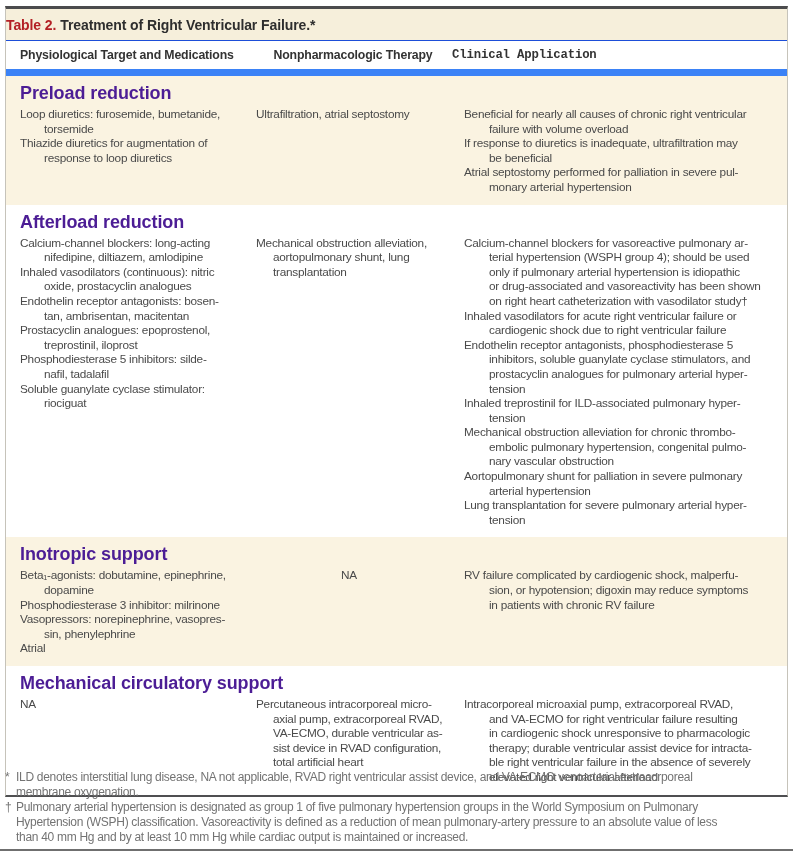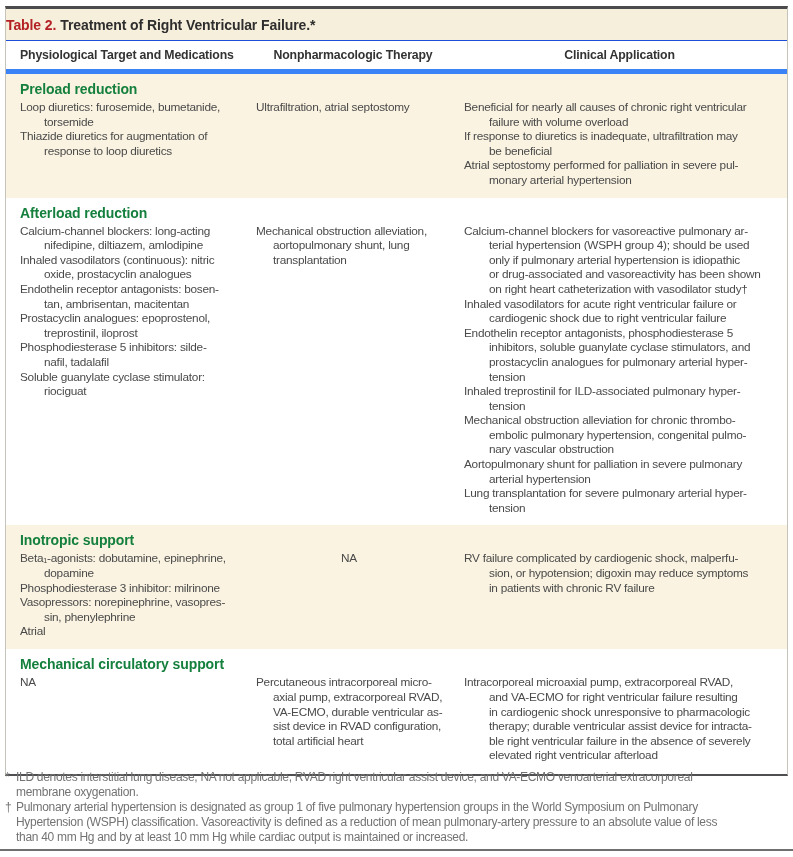--- a/index.html
+++ b/index.html
@@ -22,37 +22,37 @@
   .title-bar{
     background:var(--title-cream);
     border-bottom:1px solid #1d4ed8;
     padding:8px 10px 7px 0;
     font-size:14px;font-weight:bold;color:#2e2e2e;
     letter-spacing:-0.1px;
   }
   .title-bar .red{color:var(--red);margin-right:4px;}
   .head-row{
     display:grid;grid-template-columns:248px 198px 1fr;
-    background:#ffffff;border-bottom:5px solid #3b82f6;
+    background:#ffffff;border-bottom:7px solid #3b82f6;
     padding:7px 0 7px 0;
     font-size:12.3px;font-weight:bold;color:#333;
     letter-spacing:-0.15px;
   }
   .h1{padding-left:14px;text-align:left;}
   .h2{text-align:center;}
-  .h3{text-align:center;}
+  .h3{text-align:left;font-family:Liberation Mono, monospace;}
   #sections .section:nth-child(odd){background:var(--cream);}
   .section{background:#ffffff;}
   .section:nth-child(1){min-height:122px;}
   .section:nth-child(2){min-height:326px;}
   .section:nth-child(3){min-height:124px;}
   .section:nth-child(4){min-height:125px;}
   .sec-title{
     padding:7px 14px 3px 14px;
-    font-size:14px;font-weight:bold;color:#15803d;
+    font-size:18px;font-weight:bold;color:#4c1d95;
     letter-spacing:-0.1px;
   }
   .sec-grid{
     display:grid;grid-template-columns:248px 198px 1fr;
     padding-bottom:10px;
     font-size:11.8px;line-height:14.6px;color:#4a4a4a;
     letter-spacing:-0.25px;
   }
   .cell{min-width:0;}
   .c1{padding-left:14px;padding-right:4px;}

